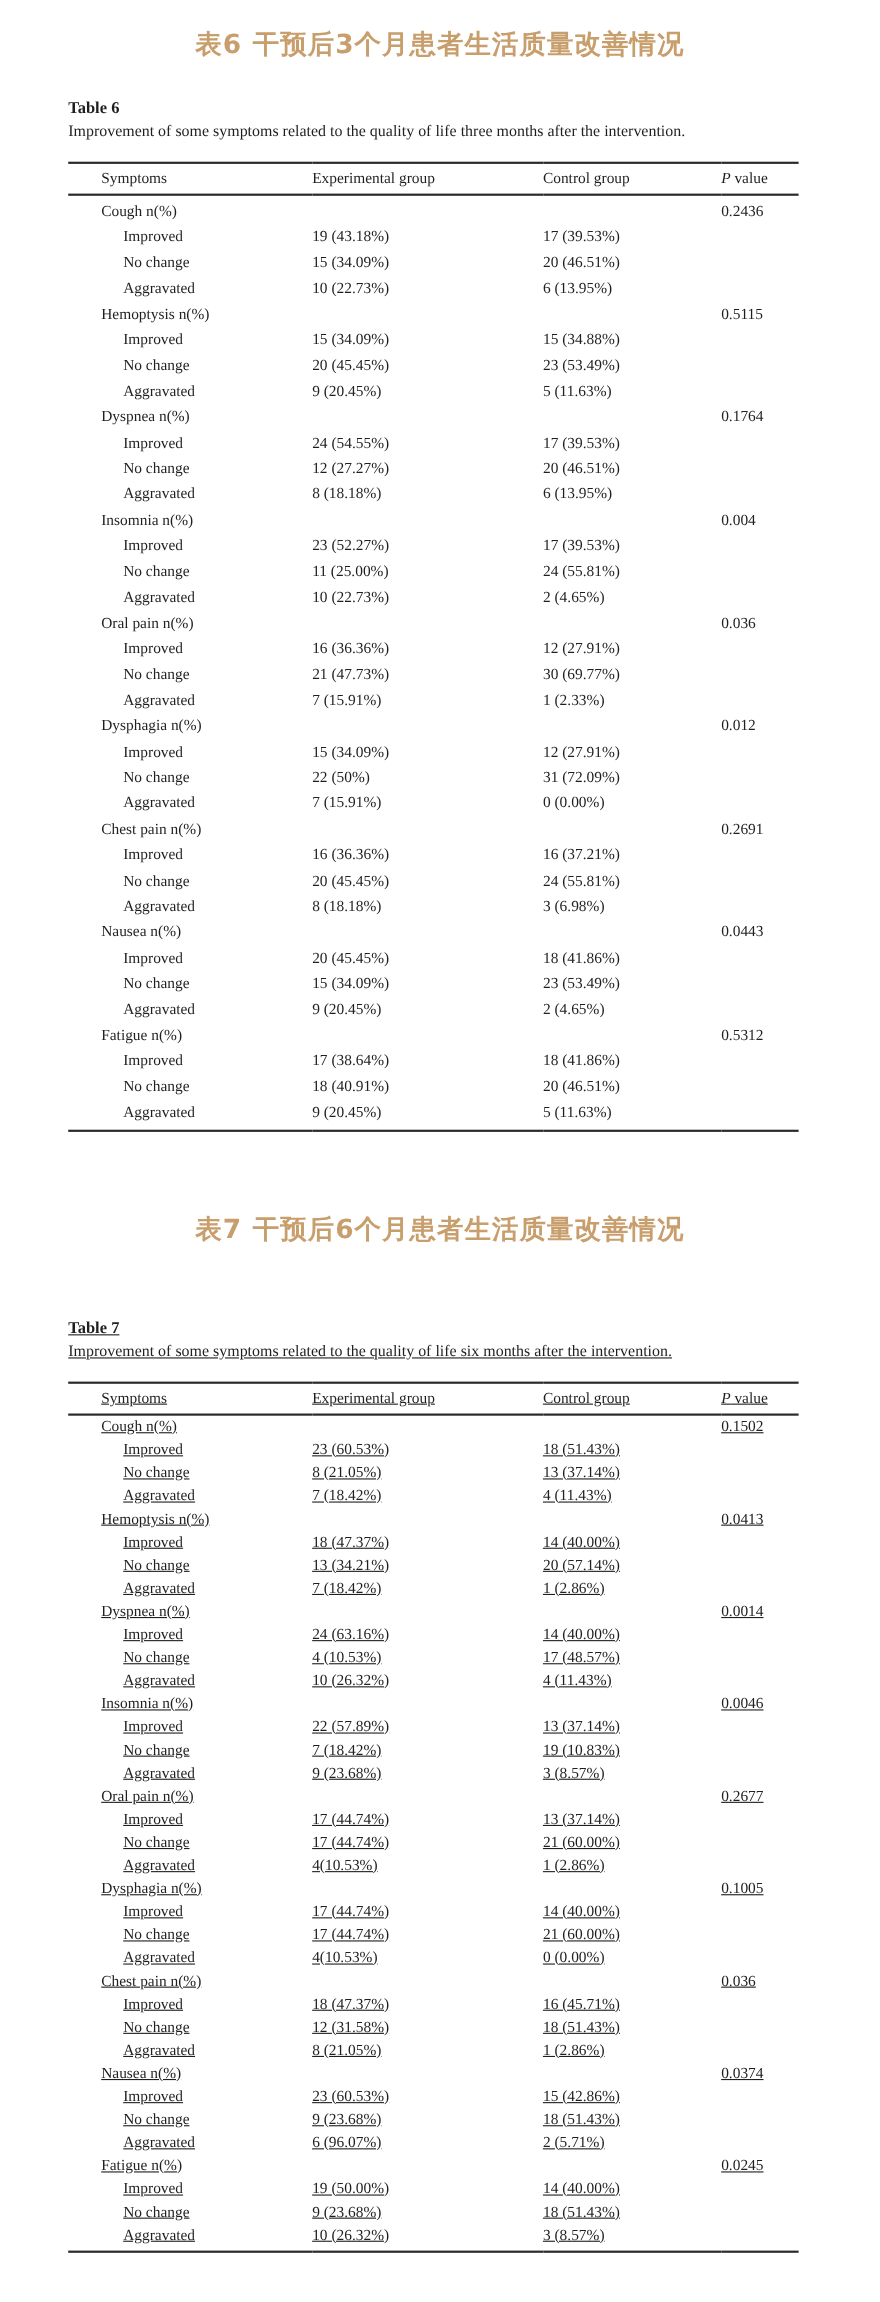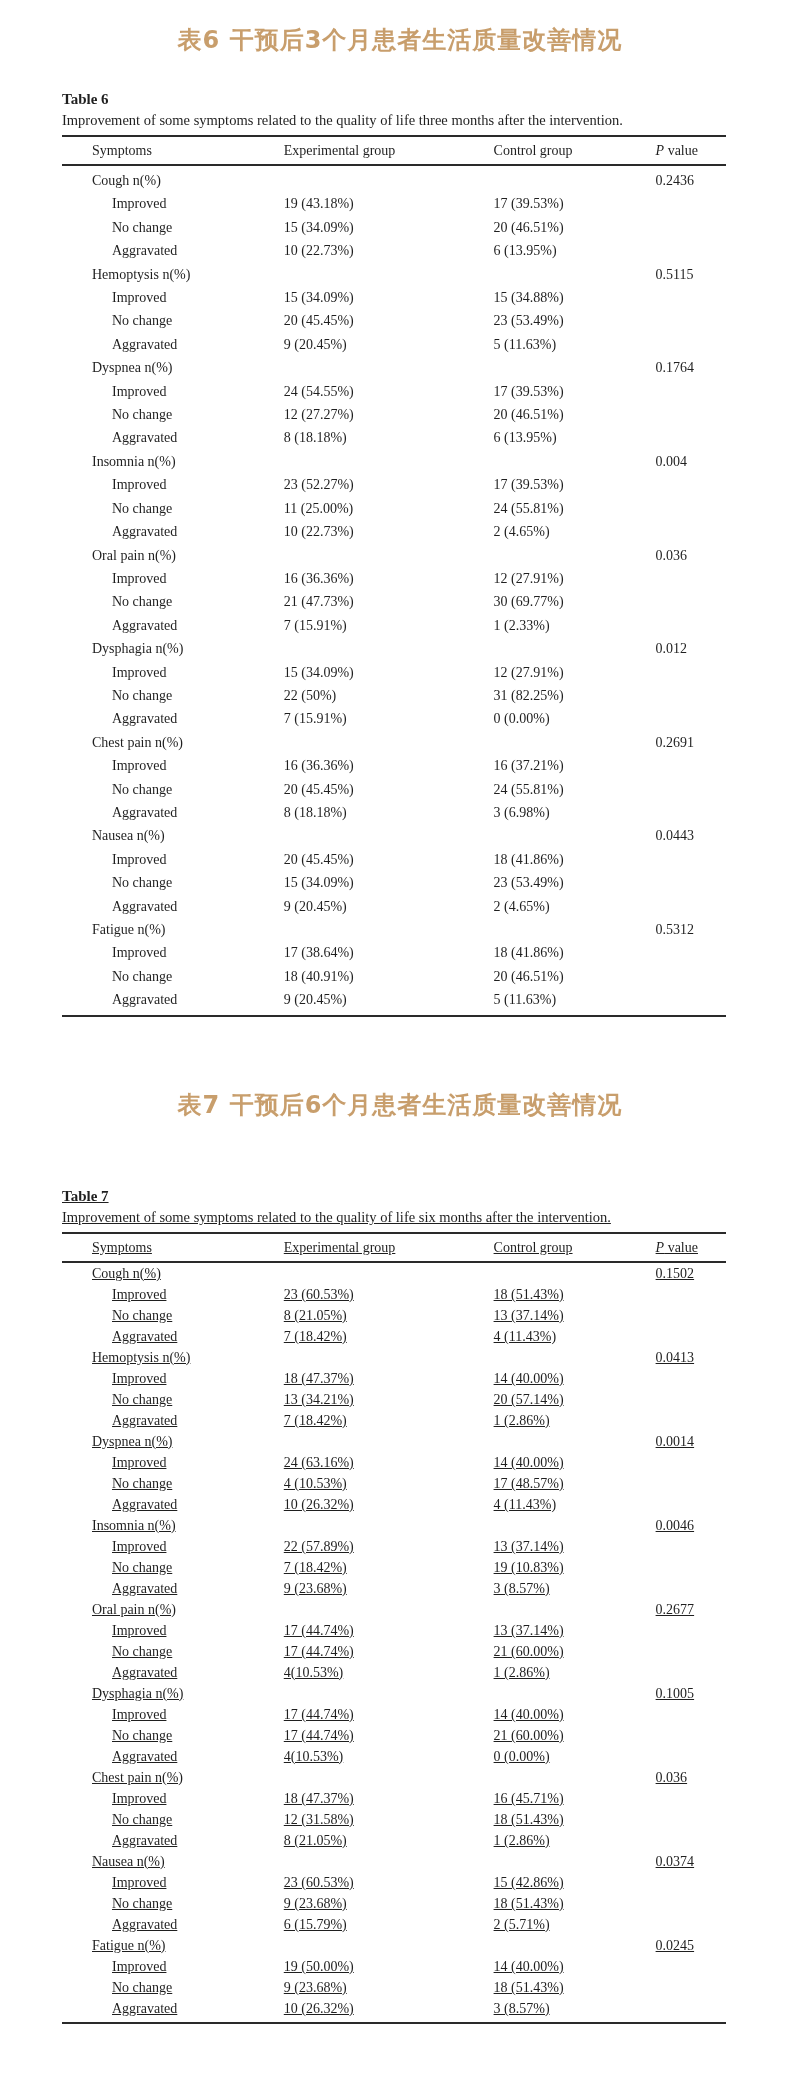--- a/index.html
+++ b/index.html
@@ -37,21 +37,21 @@
   }
   .table-caption {
     font-size: 14.5px;
     line-height: 21px;
     margin-top: 2px;
   }
 
   table.data-table {
     width: 100%;
     border-collapse: collapse;
-    margin-top: 4px;
+    margin-top: 16px;
     border-top: 2px solid #2a2a2a;
     border-bottom: 2px solid #2a2a2a;
     font-size: 14px;
   }
   col.col-symptoms     { width: 33.4%; }
   col.col-experimental { width: 31.6%; }
   col.col-control      { width: 24.4%; }
   col.col-pvalue       { width: 10.6%; }
 
   thead tr { border-bottom: 2px solid #2a2a2a; }
@@ -233,21 +233,21 @@
               </tr>
               <tr class="sub-row">
                 <td>Improved</td>
                 <td>15 (34.09%)</td>
                 <td>12 (27.91%)</td>
                 <td></td>
               </tr>
               <tr class="sub-row">
                 <td>No change</td>
                 <td>22 (50%)</td>
-                <td>31 (82.25%)</td>
+                <td>31 (72.09%)</td>
                 <td></td>
               </tr>
               <tr class="sub-row">
                 <td>Aggravated</td>
                 <td>7 (15.91%)</td>
                 <td>0 (0.00%)</td>
                 <td></td>
               </tr>
               <tr class="symptom-row">
                 <td>Chest pain n(%)</td>
@@ -528,21 +528,21 @@
                 <td></td>
               </tr>
               <tr class="sub-row">
                 <td>No change</td>
                 <td>9 (23.68%)</td>
                 <td>18 (51.43%)</td>
                 <td></td>
               </tr>
               <tr class="sub-row">
                 <td>Aggravated</td>
-                <td>6 (15.79%)</td>
+                <td>6 (96.07%)</td>
                 <td>2 (5.71%)</td>
                 <td></td>
               </tr>
               <tr class="symptom-row">
                 <td>Fatigue n(%)</td>
                 <td></td>
                 <td></td>
                 <td>0.0245</td>
               </tr>
               <tr class="sub-row">

